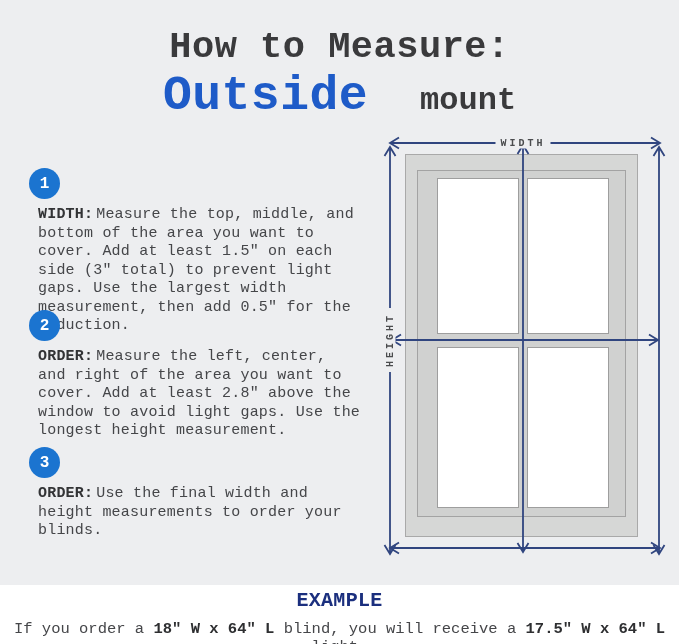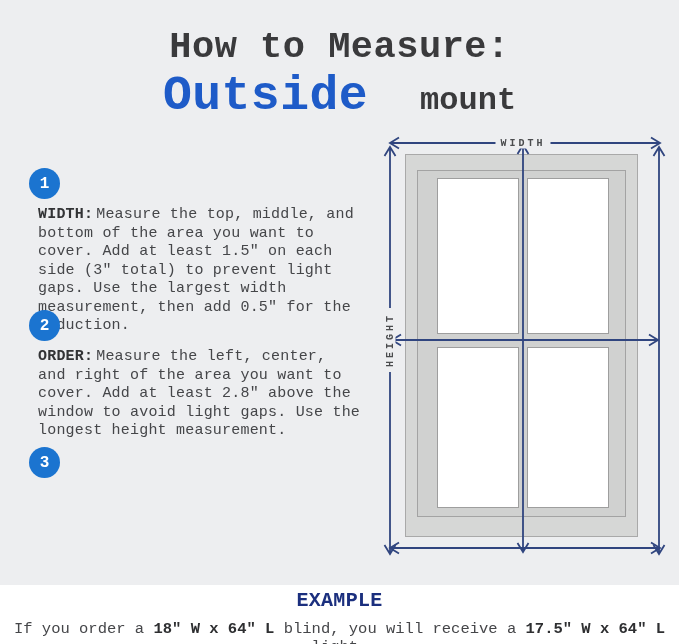--- a/index.html
+++ b/index.html
@@ -77,20 +77,21 @@
     <p class="step-text"><b>WIDTH:</b><span>Measure the top, middle, and bottom of the area you want to cover. Add at least 1.5" on each side (3" total) to prevent light gaps. Use the largest width measurement, then add 0.5" for the deduction.</span></p>
   </div>
 
   <div class="step step2">
     <div class="badge">2</div>
     <p class="step-text"><b>ORDER:</b><span>Measure the left, center, and right of the area you want to cover. Add at least 2.8" above the window to avoid light gaps. Use the longest height measurement.</span></p>
   </div>
 
   <div class="step step3">
     <div class="badge">3</div>
+    <p class="step-text"><b>ORDER:</b><span>Use the final width and height measurements to order your blinds.</span></p>
   </div>
 
   <div class="diagram">
     <svg width="300" height="462" viewBox="0 0 300 462">
 
       <rect class="win-frame" x="30.5" y="24.5" width="232" height="382"></rect>
       <rect class="win-sash" x="42.5" y="40.5" width="208" height="346"></rect>
       <rect class="win-pane" x="62.5" y="48.5" width="81" height="155"></rect>
       <rect class="win-pane" x="152.5" y="48.5" width="81" height="155"></rect>
       <rect class="win-pane" x="62.5" y="217.5" width="81" height="160"></rect>

